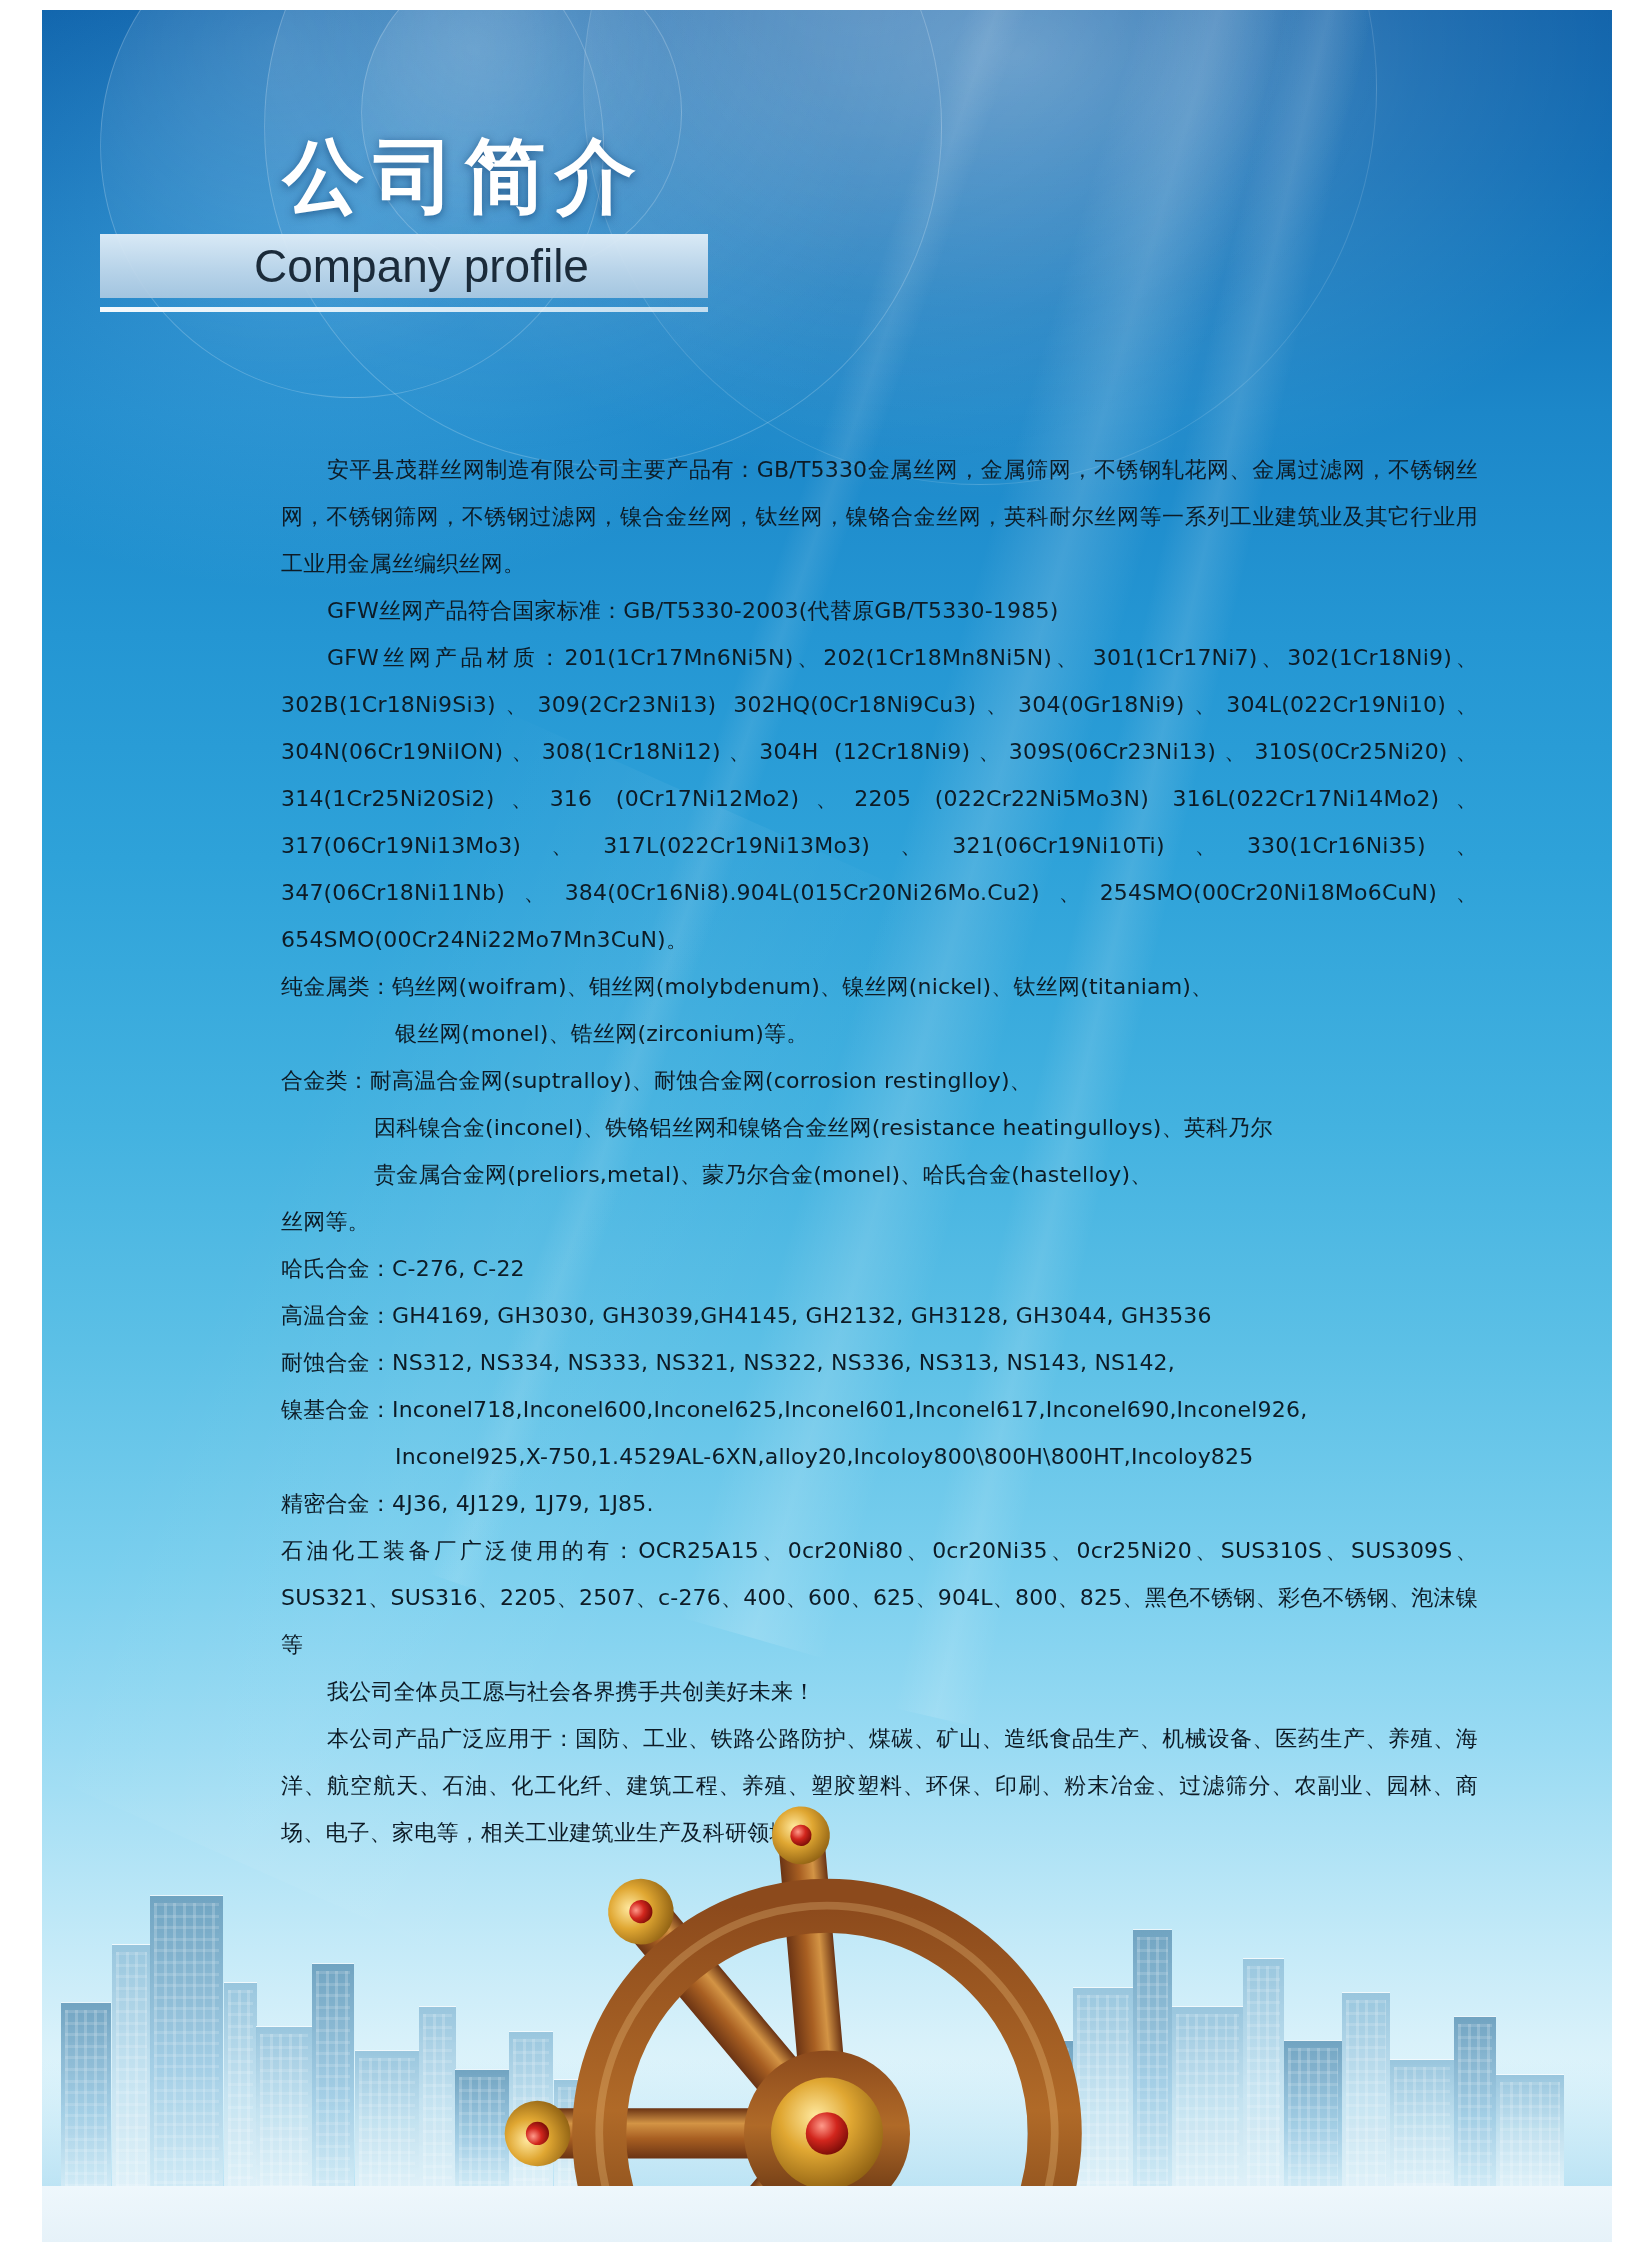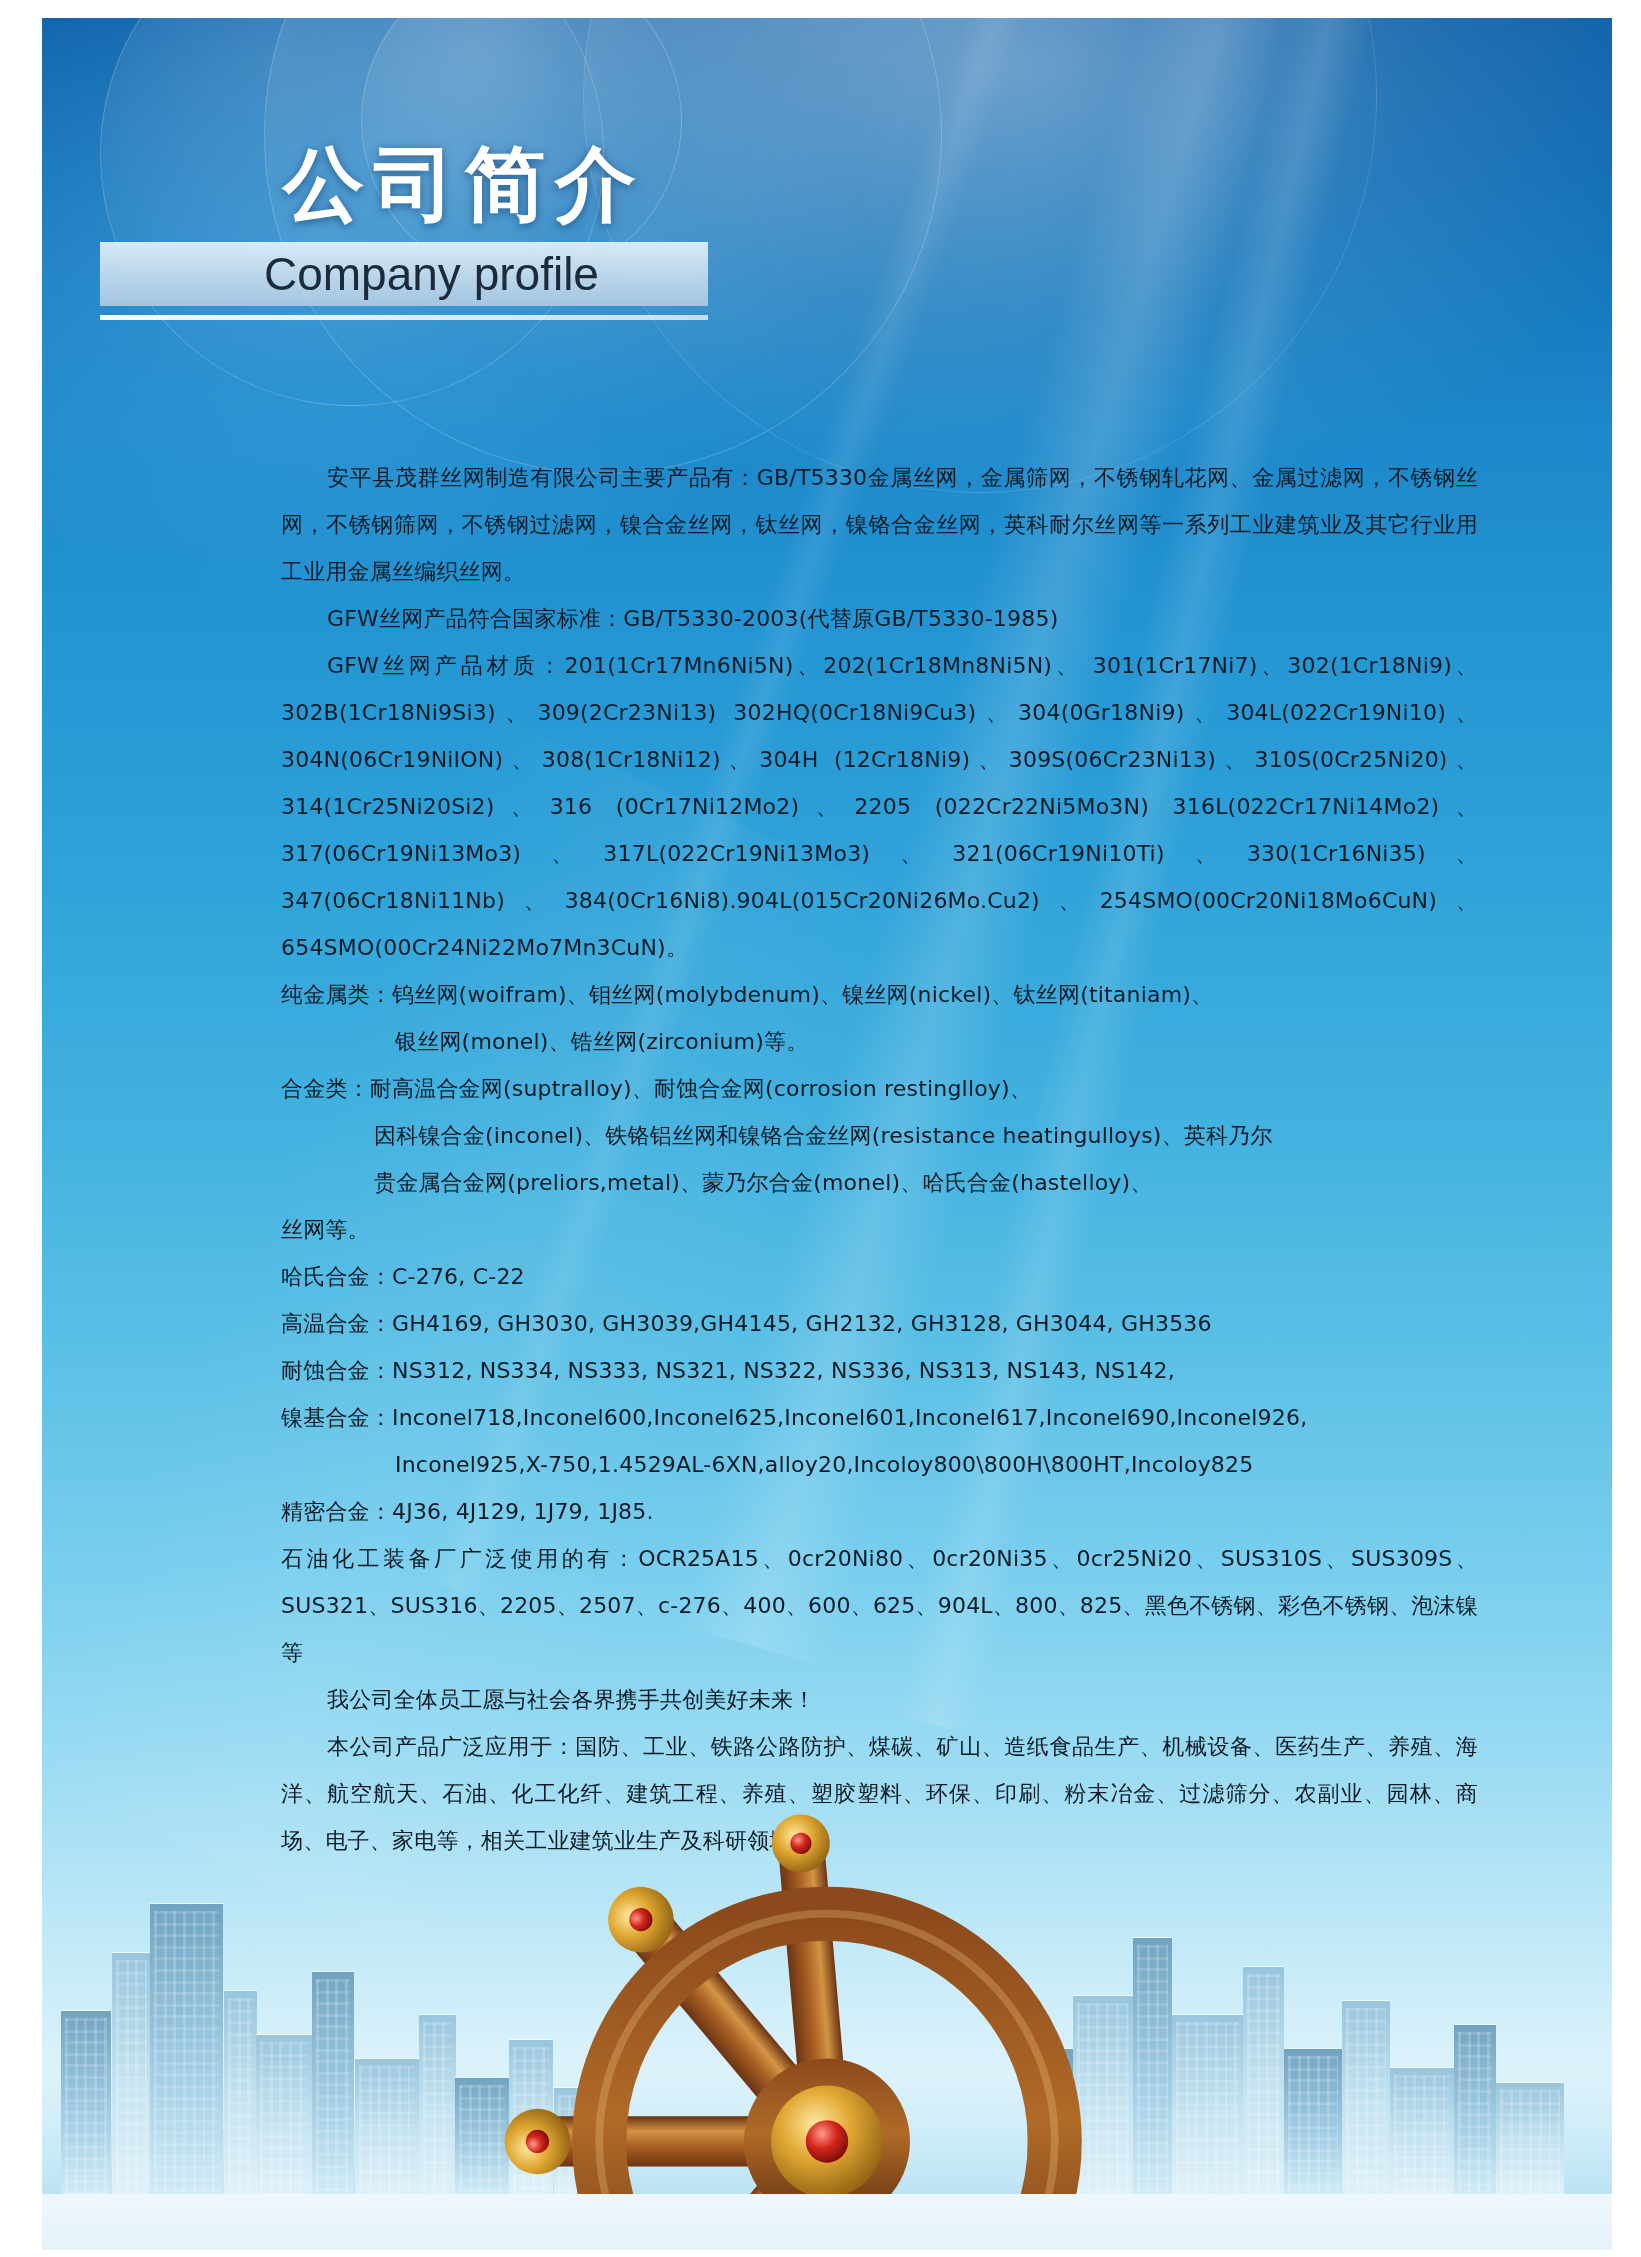--- a/index.html
+++ b/index.html
@@ -41,21 +41,20 @@
         #2496d3 28%,
         #2ea2d9 38%,
         #43b2e0 50%,
         #5cc0e6 60%,
         #7acfee 70%,
         #9adbf3 78%,
         #bce7f7 85%,
         #d8f1fa 91%,
         #eaf8fd 96%,
         #f6fcfe 100%);
-    margin-top: 8px;
   }
 
   
   .ray {
     position: absolute;
     background: linear-gradient(90deg, rgba(255,255,255,0) 0%, rgba(255,255,255,0.30) 50%, rgba(255,255,255,0) 100%);
     transform-origin: top center;
     pointer-events: none;
   }
   .ray1 { left: 1139px; top: -135px; width: 154px; height: 1834px; transform: rotate(16deg); opacity: .5; }
@@ -96,21 +95,21 @@
   #title-band {
     position: relative;
     margin-top: 17.4px;
     margin-left: 0px;
     width: 608px;
     height: 64px;
     background: linear-gradient(180deg, rgba(225,238,248,0.95) 0%, rgba(196,218,236,0.92) 55%, rgba(175,203,226,0.9) 100%);
   }
   #title-en {
     position: absolute;
-    left: 164px;
+    left: 154px;
     top: 50%;
     transform: translateY(-50%);
     font-family: "Liberation Sans", sans-serif;
     font-size: 46px;
     color: #1b2b3a;
     white-space: nowrap;
   }
   #title-rule {
     margin-top: 8.7px;
     margin-left: 0px;

